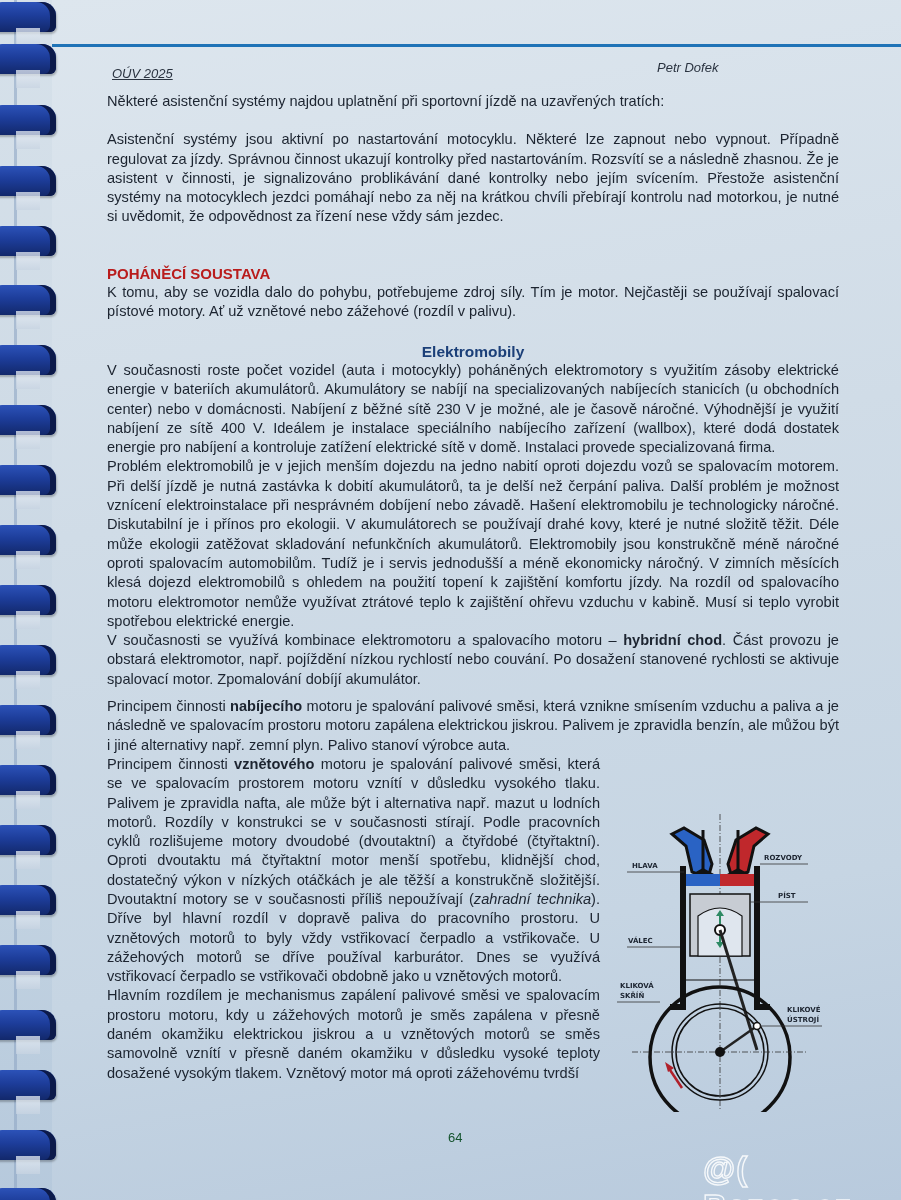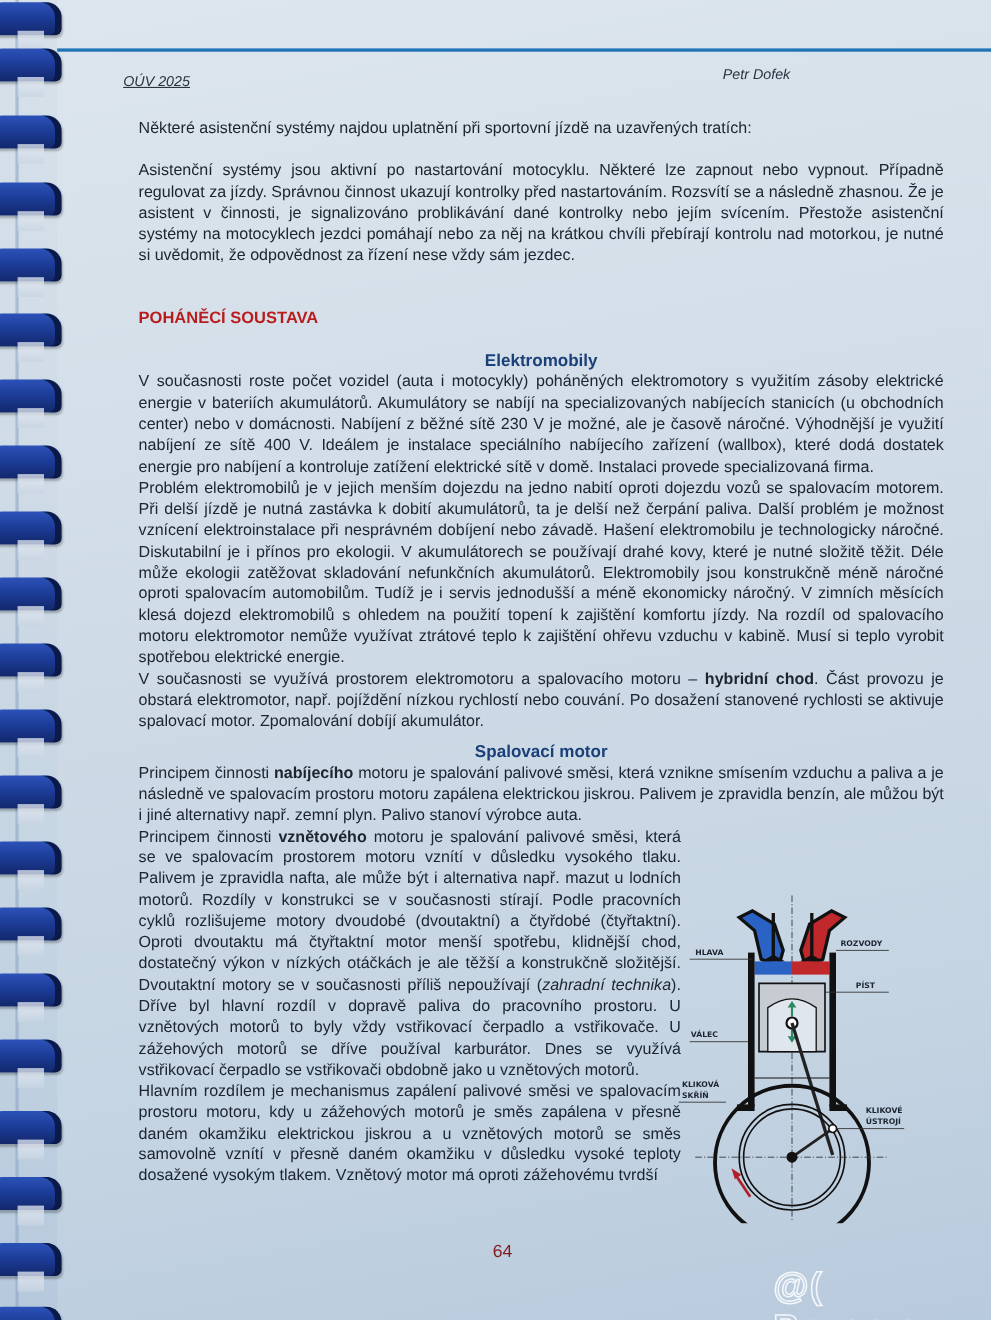--- a/index.html
+++ b/index.html
@@ -35,34 +35,34 @@
     position:absolute; left:14px; top:0; width:3px; height:1200px; background:#8fa6c4; opacity:0.6;
   }
 
   .header-left {
     position:absolute; left:112px; top:66px; font-size:13px; font-style:italic; color:#2a3340;text-decoration:underline;
   }
   .header-right {
     position:absolute; left:657px; top:60px; font-size:13px; font-style:italic; color:#2a3340;
   }
 
-  .content { position:absolute; left:107px; top:108px; width:732px; font-size:14.6px; line-height:19.3px;margin-left:19px; }
+  .content { position:absolute; left:107px; top:92px; width:732px; font-size:14.6px; line-height:19.3px; }
   .content p { margin:0; text-align:justify; }
   .gap-sm { height:19px; }
 
   .sec-title { color:#b91c1c; font-weight:bold; font-size:15px; margin:0; }
   .sub-title { color:#1b3f78; font-weight:bold; font-size:15.5px; margin:0;text-align:center; }
 
   .narrow { width:493px; }
 
   .diagram { position:absolute; left:612px; top:812px; width:220px; height:300px; }
   .diagram svg { width:220px; height:300px; }
   .dlabel { font-family:"DejaVu Sans", sans-serif; font-weight:bold; font-size:7px; fill:#1c2430; }
 
-  .page-number { position:absolute; left:448px; top:1130px; font-size:16px; color:#7f1d1d; }
+  .page-number { position:absolute; left:448px; top:1130px; font-size:13px; color:#14532d; }
   .watermark {
     position:absolute; left:703px; top:1150px; font-size:33px; font-weight:bold;
     color:transparent; -webkit-text-stroke:1.4px rgba(255,255,255,0.85); letter-spacing:1px;
   }
 </style>
 </head>
 <body>
 
 <div class="page-bg"></div>
 <div class="top-rule"></div>
@@ -95,29 +95,29 @@
 <div class="header-left">OÚV 2025</div>
 <div class="header-right">Petr Dofek</div>
 
 <div class="content">
   <p>Některé asistenční systémy najdou uplatnění při sportovní jízdě na uzavřených tratích:</p>
   <div class="gap-sm"></div>
   <p>Asistenční systémy jsou aktivní po nastartování motocyklu. Některé lze zapnout nebo vypnout. Případně regulovat za jízdy. Správnou činnost ukazují kontrolky před nastartováním. Rozsvítí se a následně zhasnou. Že je asistent v činnosti, je signalizováno problikávání dané kontrolky nebo jejím svícením. Přestože asistenční systémy na motocyklech jezdci pomáhají nebo za něj na krátkou chvíli přebírají kontrolu nad motorkou, je nutné si uvědomit, že odpovědnost za řízení nese vždy sám jezdec.</p>
   <div style="height:37px"></div>
 
   <h2 class="sec-title">POHÁNĚCÍ SOUSTAVA</h2>
+  <p>K tomu, aby se vozidla dalo do pohybu, potřebujeme zdroj síly. Tím je motor. Nejčastěji se používají spalovací pístové motory. Ať už vznětové nebo zážehové (rozdíl v palivu).</p>
   <div style="height:20px"></div>
 
   <h3 class="sub-title">Elektromobily</h3>
   <p>V současnosti roste počet vozidel (auta i motocykly) poháněných elektromotory s využitím zásoby elektrické energie v bateriích akumulátorů. Akumulátory se nabíjí na specializovaných nabíjecích stanicích (u obchodních center) nebo v domácnosti. Nabíjení z běžné sítě 230 V je možné, ale je časově náročné. Výhodnější je využití nabíjení ze sítě 400 V. Ideálem je instalace speciálního nabíjecího zařízení (wallbox), které dodá dostatek energie pro nabíjení a kontroluje zatížení elektrické sítě v domě. Instalaci provede specializovaná firma.</p>
   <p>Problém elektromobilů je v jejich menším dojezdu na jedno nabití oproti dojezdu vozů se spalovacím motorem. Při delší jízdě je nutná zastávka k dobití akumulátorů, ta je delší než čerpání paliva. Další problém je možnost vznícení elektroinstalace při nesprávném dobíjení nebo závadě. Hašení elektromobilu je technologicky náročné. Diskutabilní je i přínos pro ekologii. V akumulátorech se používají drahé kovy, které je nutné složitě těžit. Déle může ekologii zatěžovat skladování nefunkčních akumulátorů. Elektromobily jsou konstrukčně méně náročné oproti spalovacím automobilům. Tudíž je i servis jednodušší a méně ekonomicky náročný. V zimních měsících klesá dojezd elektromobilů s ohledem na použití topení k zajištění komfortu jízdy. Na rozdíl od spalovacího motoru elektromotor nemůže využívat ztrátové teplo k zajištění ohřevu vzduchu v kabině. Musí si teplo vyrobit spotřebou elektrické energie.</p>
-  <p><span>V současnosti se využívá prostorem elektromotoru a spalovacího motoru – </span><b>hybridní chod</b><span>. Část provozu je obstará elektromotor, např. pojíždění nízkou rychlostí nebo couvání. Po dosažení stanovené rychlosti se aktivuje spalovací motor. Zpomalování dobíjí akumulátor.</span></p>
+  <p><span>V současnosti se využívá kombinace elektromotoru a spalovacího motoru – </span><b>hybridní chod</b><span>. Část provozu je obstará elektromotor, např. pojíždění nízkou rychlostí nebo couvání. Po dosažení stanovené rychlosti se aktivuje spalovací motor. Zpomalování dobíjí akumulátor.</span></p>
   <div style="height:8px"></div>
 
-  <h3 class="sub-title">Spalovací motor</h3>
   <p><span>Principem činnosti </span><b>nabíjecího</b><span> motoru je spalování palivové směsi, která vznikne smísením vzduchu a paliva a je následně ve spalovacím prostoru motoru zapálena elektrickou jiskrou. Palivem je zpravidla benzín, ale můžou být i jiné alternativy např. zemní plyn. Palivo stanoví výrobce auta.</span></p>
   <p class="narrow" style="font-family:'Liberation Sans',sans-serif;"><span>Principem činnosti </span><b>vznětového</b><span> motoru je spalování palivové směsi, která se ve spalovacím prostorem motoru vznítí v důsledku vysokého tlaku. Palivem je zpravidla nafta, ale může být i alternativa např. mazut u lodních motorů. Rozdíly v konstrukci se v současnosti stírají. Podle pracovních cyklů rozlišujeme motory dvoudobé (dvoutaktní) a čtyřdobé (čtyřtaktní). Oproti dvoutaktu má čtyřtaktní motor menší spotřebu, klidnější chod, dostatečný výkon v nízkých otáčkách je ale těžší a konstrukčně složitější. Dvoutaktní motory se v současnosti příliš nepoužívají (</span><i>zahradní technika</i><span>). Dříve byl hlavní rozdíl v dopravě paliva do pracovního prostoru. U vznětových motorů to byly vždy vstřikovací čerpadlo a vstřikovače. U zážehových motorů se dříve používal karburátor. Dnes se využívá vstřikovací čerpadlo se vstřikovači obdobně jako u vznětových motorů.</span></p>
   <p class="narrow">Hlavním rozdílem je mechanismus zapálení palivové směsi ve spalovacím prostoru motoru, kdy u zážehových motorů je směs zapálena v přesně daném okamžiku elektrickou jiskrou a u vznětových motorů se směs samovolně vznítí v přesně daném okamžiku v důsledku vysoké teploty dosažené vysokým tlakem. Vznětový motor má oproti zážehovému tvrdší</p>
 </div>
 
 <div class="diagram">
   <svg viewBox="0 0 220 300">
 
     <line x1="108" y1="2" x2="108" y2="298" stroke="#333" stroke-width="0.8" stroke-dasharray="6,2,1,2"></line>
 

